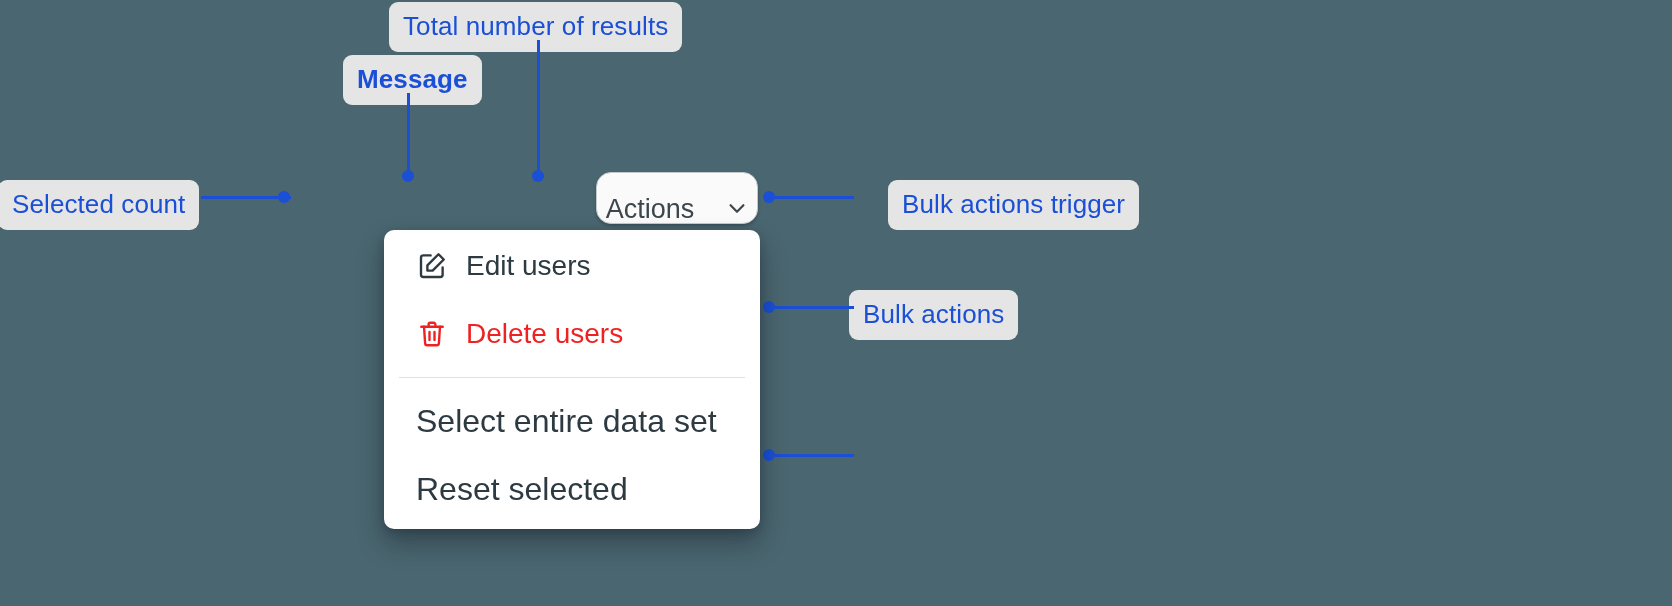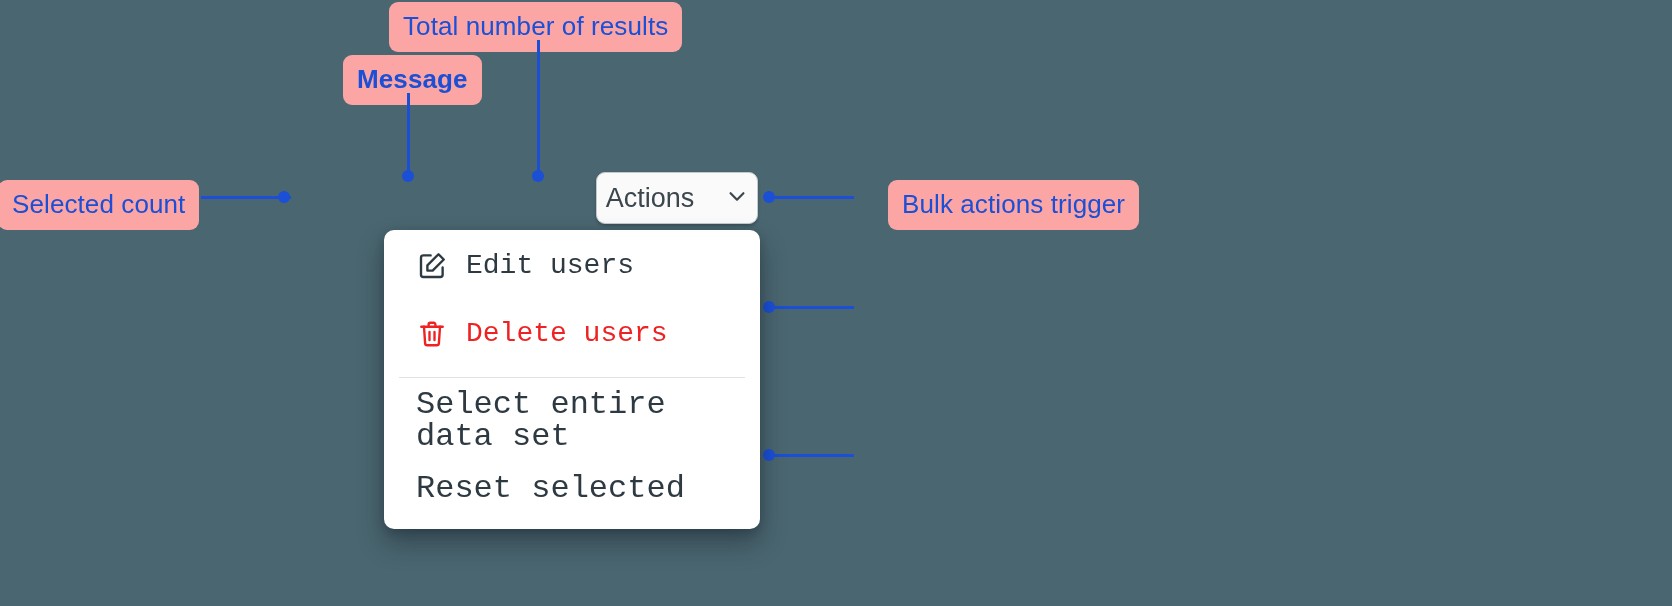--- a/index.html
+++ b/index.html
@@ -18,21 +18,21 @@
   #stage {
     position: absolute;
     inset: 0;
     width: 1672px;
     height: 606px;
   }
 
   
   .chip {
     position: absolute;
-    background: #fca5a5;
+    background: #e5e5e5;
     color: #1a4fd6;
     border-radius: 9px;
     font-size: 26px;
     line-height: 1;
     letter-spacing: 0.1px;
     padding: 11px 14px 13px 14px;
     white-space: nowrap;
     font-family: "Liberation Sans", sans-serif;
   }
 
@@ -69,24 +69,24 @@
 
   
   .actions-btn {
     position: absolute;
     left: 596px;
     top: 172px;
     width: 162px;
     height: 52px;
     background: #fafafa;
     border: 1px solid #c3c9cc;
-    border-radius: 9px;
+    border-radius: 15px;
     box-shadow: 0 2px 3px rgba(20,30,40,0.30);
     display: flex;
-    align-items: center;
+    align-items: flex-end;
     justify-content: center;
     gap: 32px;
     cursor: pointer;
     box-sizing: border-box;
   }
   .actions-btn .label {
     font-size: 27px;
     color: #3b464d;
     line-height: 1;
     font-family: "Liberation Sans", sans-serif;
@@ -121,21 +121,21 @@
     margin-right: 17px;
     display: flex;
     align-items: center;
     justify-content: center;
     flex: none;
   }
   .menu-item .mi-label {
     font-size: 28px;
     color: #2e3a42;
     line-height: 1;
-    font-family: Liberation Mono, monospace;
+    font-family: Liberation Sans, sans-serif;
   }
   .menu-item.danger .mi-label { color: #ee2222; }
 
   .menu-item.plain { padding-left: 32px; }
   .menu-item.plain .mi-label { font-size: 32px; color: #2e3a42; }
 
   .menu-sep {
     height: 1px;
     background: #dfe2e4;
     margin: 9px 15px 9px 15px;
@@ -147,20 +147,21 @@
 <div id="stage">
 
   <div class="chip" style="left:389px; top:2px;">Total number of results</div>
 
   <div class="chip" style="left:343px; top:55px;font-weight:bold;">Message</div>
 
   <div class="chip" style="left:-2px; top:180px;">Selected count</div>
 
   <div class="chip" style="left:849px; top:180px;margin-left:39px;">Bulk actions trigger</div>
 
+  <div class="chip" style="left:849px; top:290px;">Bulk actions</div>
 
 
   <div class="leader-v" style="left:537px; top:40px; height:140px;"></div>
   <div class="dot" style="left:532px; top:170px;"></div>
 
   <div class="leader-v" style="left:407px; top:93px; height:87px;"></div>
   <div class="dot" style="left:402px; top:170px;"></div>
 
   <div class="leader-h" style="left:201px; top:196px; width:90px;"></div>
   <div class="dot" style="left:278px; top:191px;"></div>

